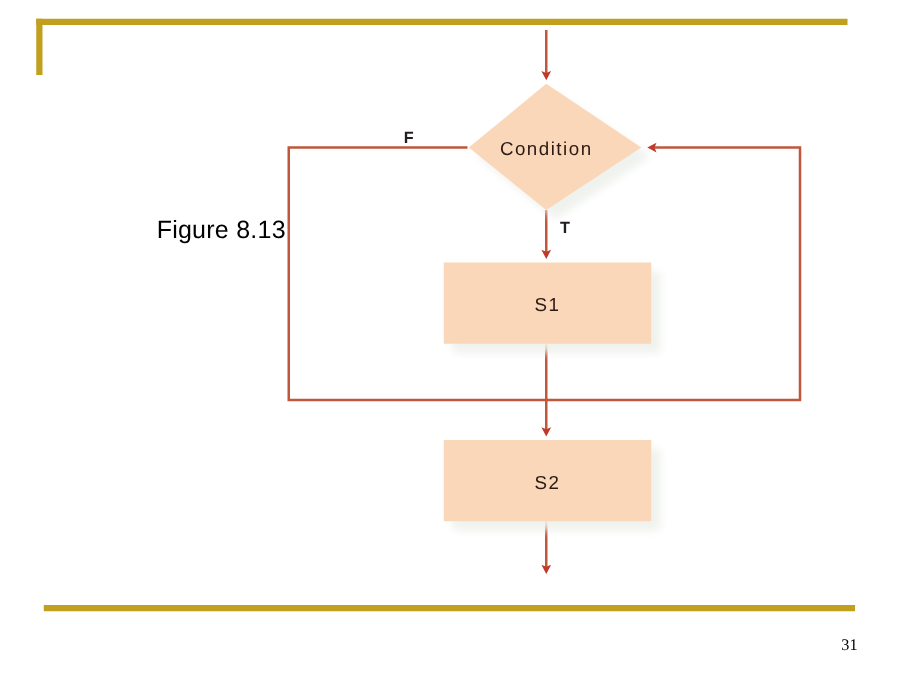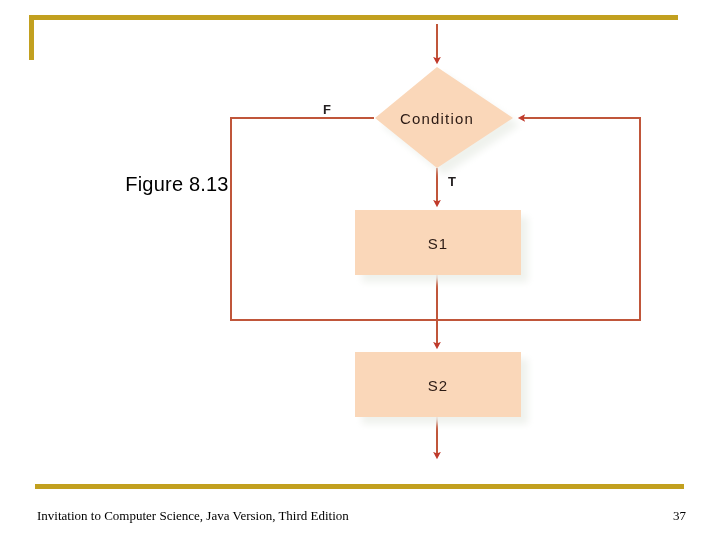--- a/index.html
+++ b/index.html
@@ -148,16 +148,15 @@
 
     <g filter="url(#softshadow)">
       <rect x="355" y="352" width="166" height="65" fill="#fad7b9"></rect>
     </g>
     <text x="438" y="391" text-anchor="middle" class="node-label">S2</text>
 
     <text x="327" y="114" text-anchor="middle" class="branch-label">F</text>
     <text x="452" y="186" text-anchor="middle" class="branch-label">T</text>
   </svg>
 
-  <div class="footer-text">Invitation to Computer Science, Java Version, Third Edition</div>
-  <div class="footer-page">37</div>
+  <div class="footer-page">31</div>
 
 </div>
 
 </body></html>

